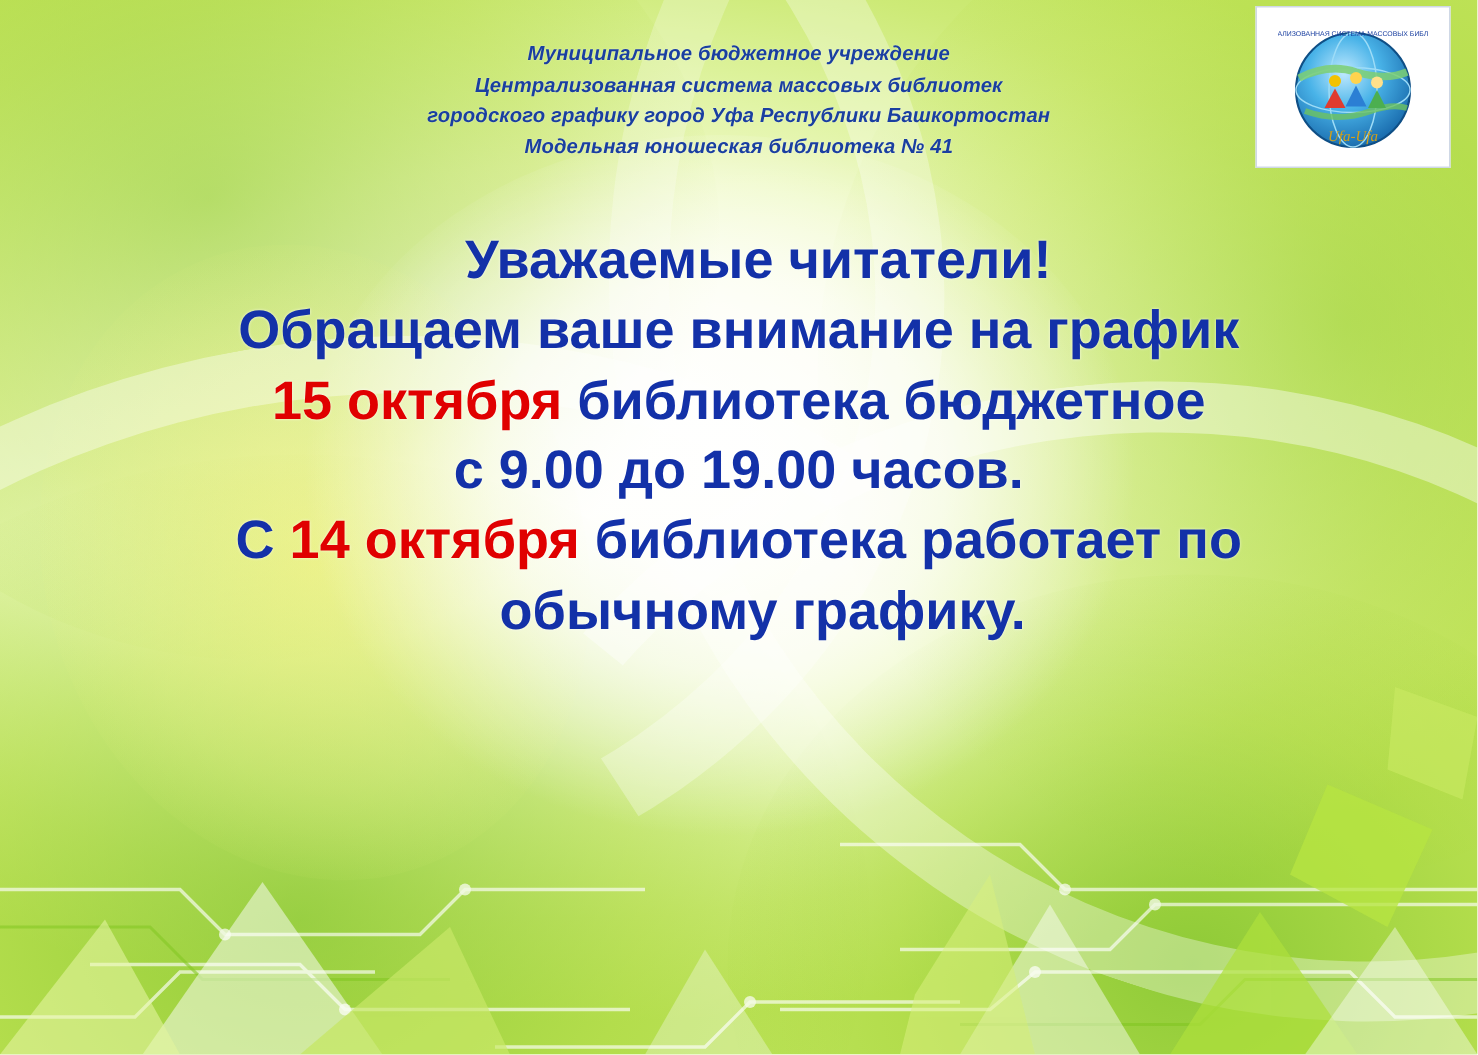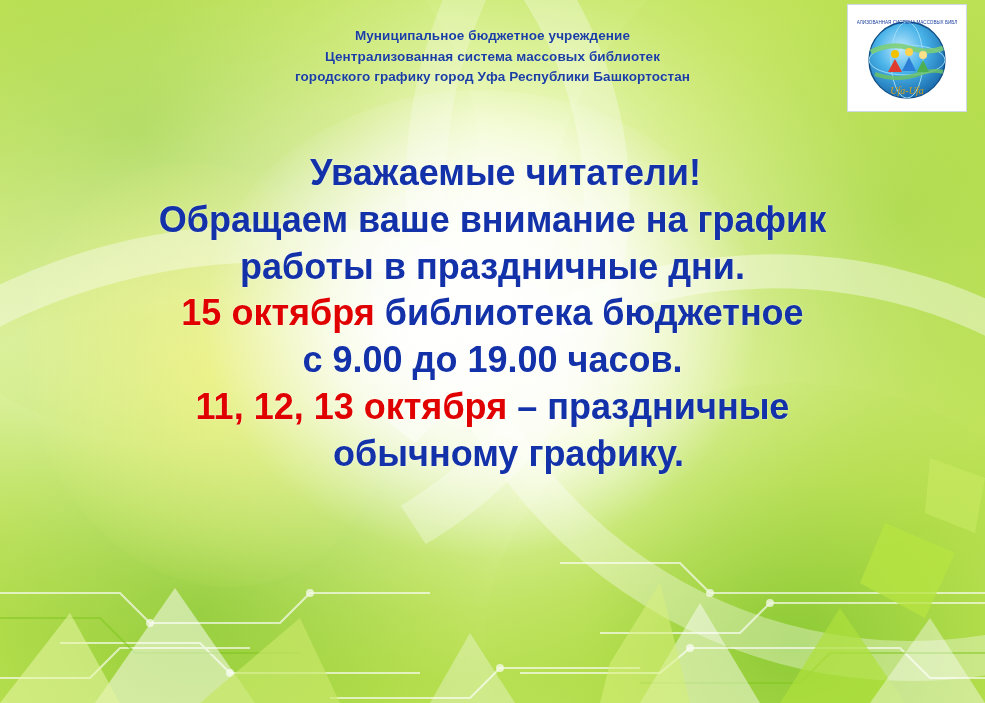--- a/index.html
+++ b/index.html
@@ -133,27 +133,27 @@
   }
   .org-block {
     text-align: center;
     color: #1a3fa0;
     font-weight: bold;
     font-size: 13.5px;
     line-height: 1.52;
     letter-spacing: 0.1px;
     text-shadow: 0 0 1px rgba(255,255,255,0.6);
   }
-  .org-line { white-space: nowrap; }
+  .org-line { white-space: nowrap; font-style: italic; }
 
   .logo {
     position: absolute;
     right: 18px;
     top: 4px;
-    width: 120px;
+    width: 130px;
     height: 108px;
     background: #ffffff;
     border: 1px solid #cfd8e6;
     box-sizing: border-box;
     display: flex;
     align-items: center;
     justify-content: center;
   }
 
   
@@ -225,20 +225,21 @@
       <polygon points="930,55 985,75 975,130 925,110" fill="#c9ea62" opacity="0.7"></polygon>
       <polygon points="430,300 470,230 515,300" fill="#ffffff" opacity="0.35"></polygon>
     </svg>
   </div>
 
   <div class="header">
     <div class="org-block">
       <div class="org-line">Муниципальное бюджетное учреждение</div>
       <div class="org-line">Централизованная система массовых библиотек</div>
       <div class="org-line">городского графику город Уфа Республики Башкортостан</div>
+      <div class="org-line">Модельная юношеская библиотека № 41</div>
     </div>
   </div>
 
   <div class="logo">
     <svg viewBox="0 0 100 100" width="100" height="100">
       <defs>
         <radialGradient id="globeGrad" cx="42%" cy="35%" r="70%">
           <stop offset="0%" stop-color="#bfe9ff"></stop>
           <stop offset="45%" stop-color="#49b3e8"></stop>
           <stop offset="100%" stop-color="#1565a8"></stop>
@@ -258,20 +259,19 @@
         <path d="M66 52 l-6 12 h12 z" fill="#4caf50"></path>
       </g>
       <text x="50" y="16" font-size="4.6" fill="#1a3fa0" text-anchor="middle" font-family="Liberation Sans, sans-serif">ЦЕНТРАЛИЗОВАННАЯ СИСТЕМА МАССОВЫХ БИБЛИОТЕК</text>
       <text x="50" y="86" font-size="10" fill="#d4a017" text-anchor="middle" font-style="italic" font-family="Liberation Serif, serif">Ufa-Ufa</text>
     </svg>
   </div>
 
   <div class="announcement">
       <div class="line"><span style="color: rgb(19, 49, 168); margin-left: 26px;">Уважаемые читатели!</span></div>
       <div class="line"><span style="color: rgb(19, 49, 168);">Обращаем ваше внимание на график</span></div>
-      <div class="line"><span style="color: rgb(19, 49, 168);">работы в праздничные дни.</span></div>
       <div class="line"><span style="color: rgb(224, 0, 0);">15 октября</span><span style="color: rgb(19, 49, 168);">  библиотека бюджетное</span></div>
       <div class="line"><span style="color: rgb(19, 49, 168);">с 9.00 до 19.00 часов.</span></div>
-      <div class="line"><span style="color: rgb(224, 0, 0);">11, 12, 13 октября</span><span style="color: rgb(19, 49, 168);"> – праздничные</span></div>
+      <div class="line"><span style="color: rgb(19, 49, 168);">С </span><span style="color: rgb(224, 0, 0);">14 октября</span><span style="color: rgb(19, 49, 168);"> библиотека работает по</span></div>
       <div class="line"><span style="color: rgb(19, 49, 168); margin-left: 32px;">обычному графику.</span></div>
     </div>
 
 </div>
 
 </body></html>

